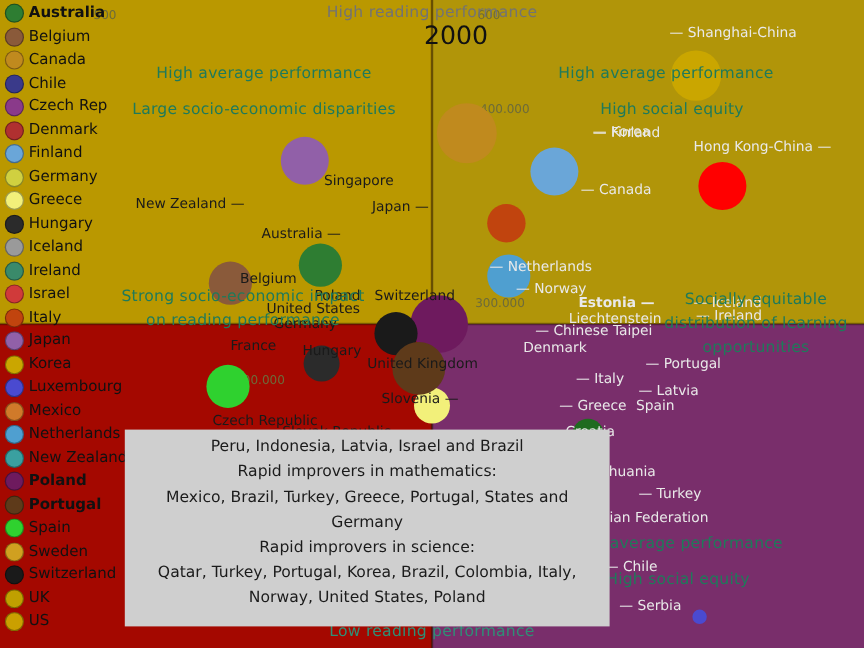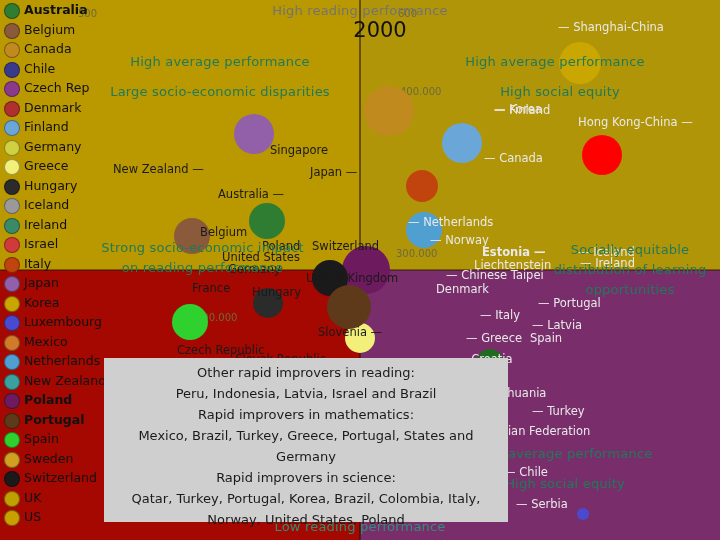--- a/index.html
+++ b/index.html
@@ -135,21 +135,21 @@
       <div class="clabel light" style="left: 482px; top: 245px; font-weight: bold;">Estonia —</div>
       <div class="clabel light" style="left: 578px; top: 245px;">— Iceland</div>
       <div class="clabel dark" style="left: 222px; top: 250px;">United States</div>
       <div class="clabel light" style="left: 474px; top: 258px;">Liechtenstein</div>
       <div class="clabel light" style="left: 580px; top: 256px;">— Ireland</div>
       <div class="clabel dark" style="left: 228px; top: 262px;">Germany</div>
       <div class="clabel light" style="left: 446px; top: 268px;">— Chinese Taipei</div>
       <div class="clabel light" style="left: 436px; top: 282px;">Denmark</div>
       <div class="clabel dark" style="left: 192px; top: 281px;">France</div>
       <div class="clabel dark" style="left: 252px; top: 285px;">Hungary</div>
-      <div class="clabel dark" style="left: 306px; top: 271px;">United Kingdom</div>
+      <div class="clabel dark" style="left: 306px; top: 296px;">United Kingdom</div>
       <div class="clabel light" style="left: 538px; top: 296px;">— Portugal</div>
       <div class="clabel light" style="left: 480px; top: 308px;">— Italy</div>
       <div class="clabel light" style="left: 532px; top: 318px;">— Latvia</div>
       <div class="clabel dark" style="left: 318px; top: 325px;">Slovenia —</div>
       <div class="clabel light" style="left: 466px; top: 331px;">— Greece</div>
       <div class="clabel light" style="left: 530px; top: 331px;">Spain</div>
       <div class="clabel dark" style="left: 177px; top: 343px;">Czech Republic</div>
       <div class="clabel dark" style="left: 220px; top: 352px;">— Slovak Republic</div>
       <div class="clabel light" style="left: 456px; top: 352px;">— Croatia</div>
       <div class="clabel light" style="left: 478px; top: 386px;">— Lithuania</div>
@@ -277,21 +277,20 @@
         <span class="leg-dot" style="background: rgb(192, 160, 0);"></span>
         <span class="leg-txt">UK</span>
       </div>
       <div class="leg-row">
         <span class="leg-dot" style="background: rgb(202, 160, 0);"></span>
         <span class="leg-txt">US</span>
       </div>
     </div>
 
   <div id="annot">
-    <div>Other rapid improvers in reading:</div>
     <div>Peru, Indonesia, Latvia, Israel and Brazil</div>
     <div>Rapid improvers in mathematics:</div>
     <div>Mexico, Brazil, Turkey, Greece, Portugal, States and Germany</div>
     <div>Rapid improvers in science:</div>
     <div>Qatar, Turkey, Portugal, Korea, Brazil, Colombia, Italy, Norway, United States, Poland</div>
   </div>
 
 </div>
 
 </body></html>

